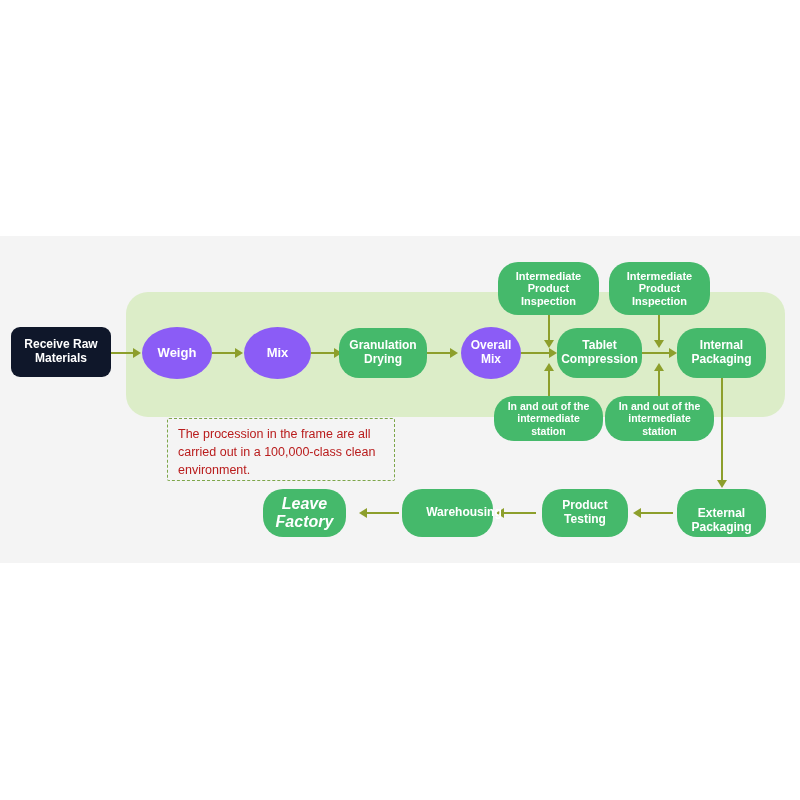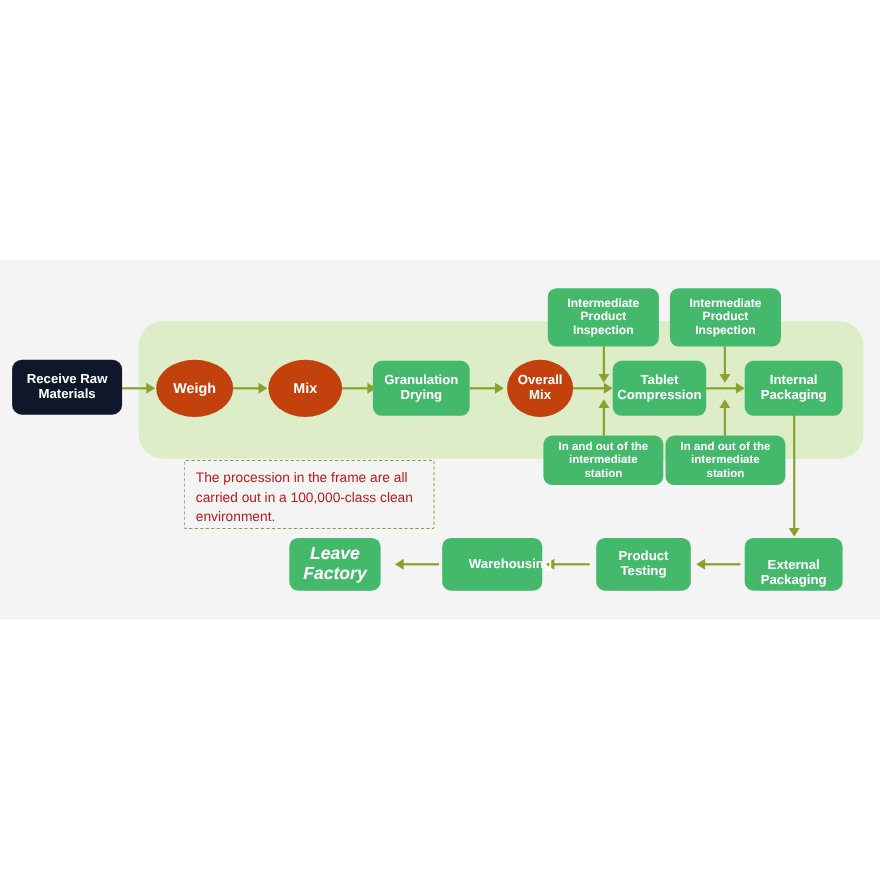--- a/index.html
+++ b/index.html
@@ -46,24 +46,24 @@
     justify-content: center;
     text-align: center;
     color: #ffffff;
     font-weight: bold;
     line-height: 1.15;
     box-sizing: border-box;
     padding: 2px 4px;
   }
   .node.rect {
     background: #45b96b;
-    border-radius: 8px;
+    border-radius: 20px;
   }
   .node.ellipse {
-    background: #c2410c;
+    background: #8b5cf6;
     border-radius: 50%;
   }
   .node.olive {
     background: #0f172a;
     border-radius: 9px;
   }
 
   
   .arrow-line {
     position: absolute;

